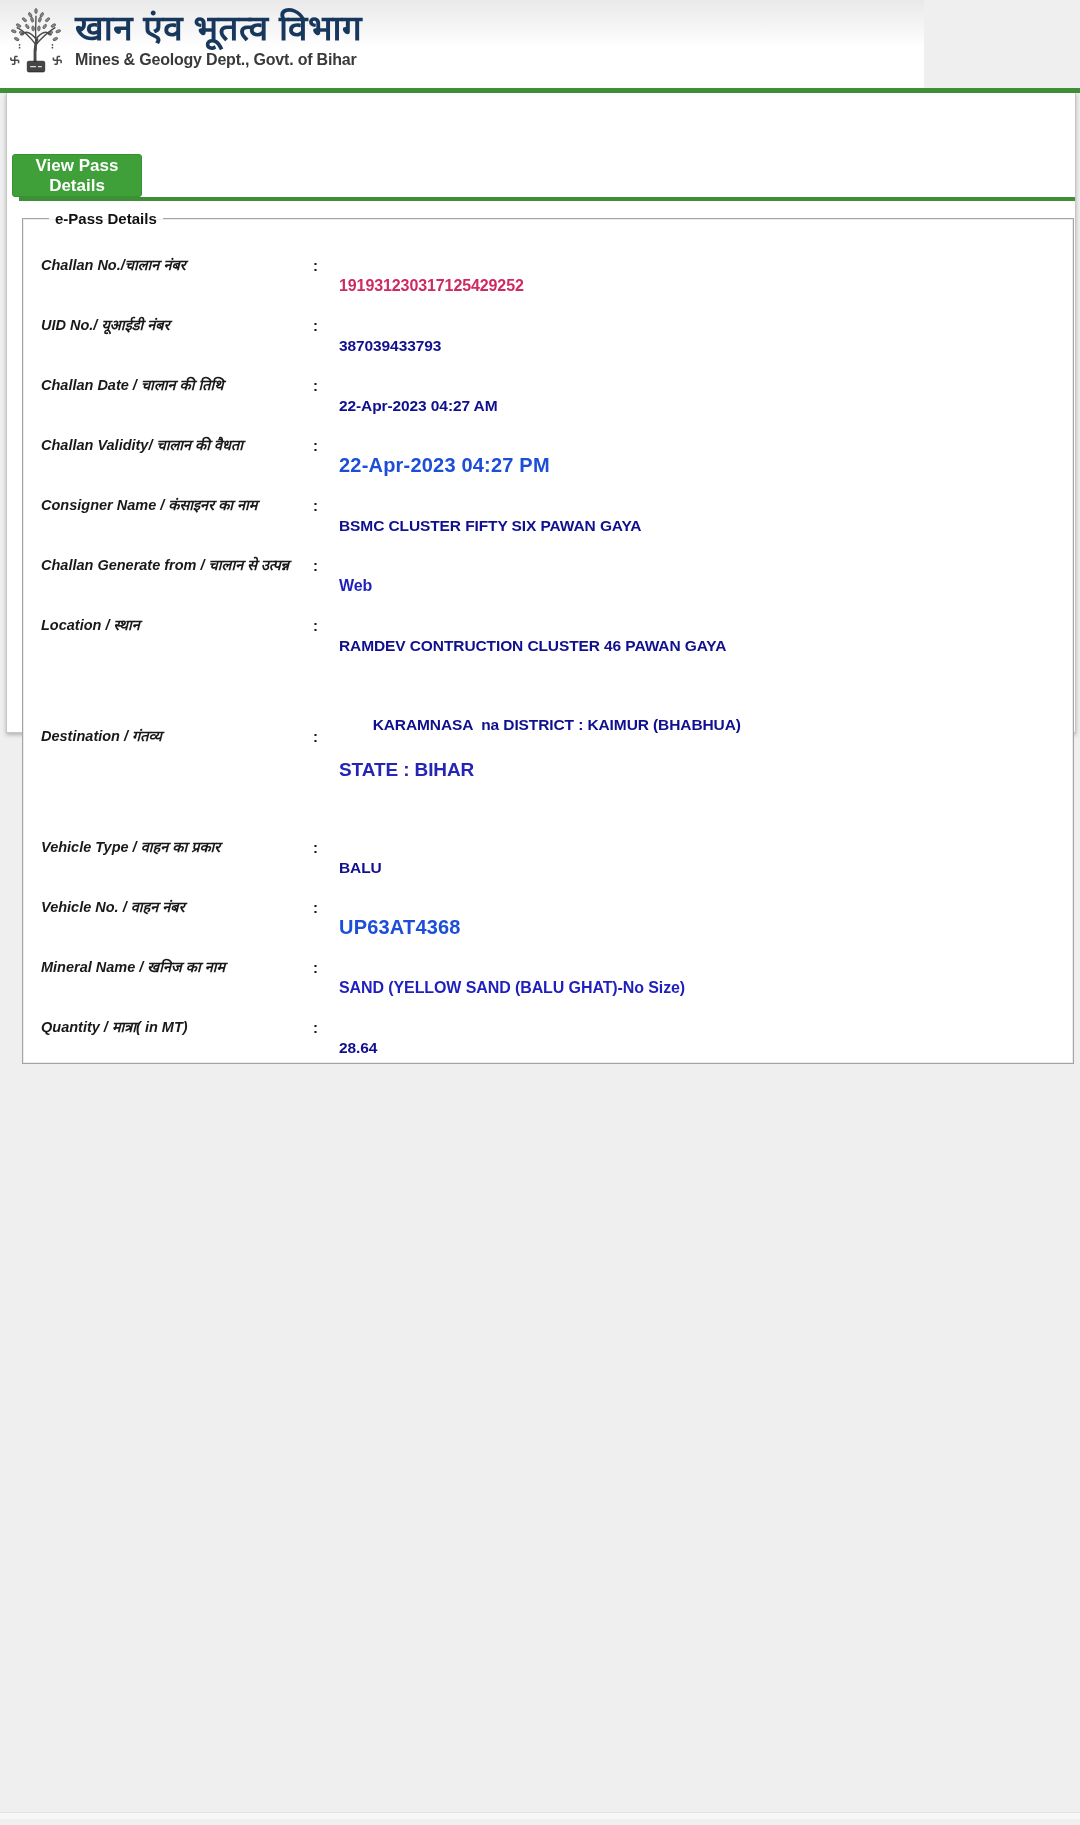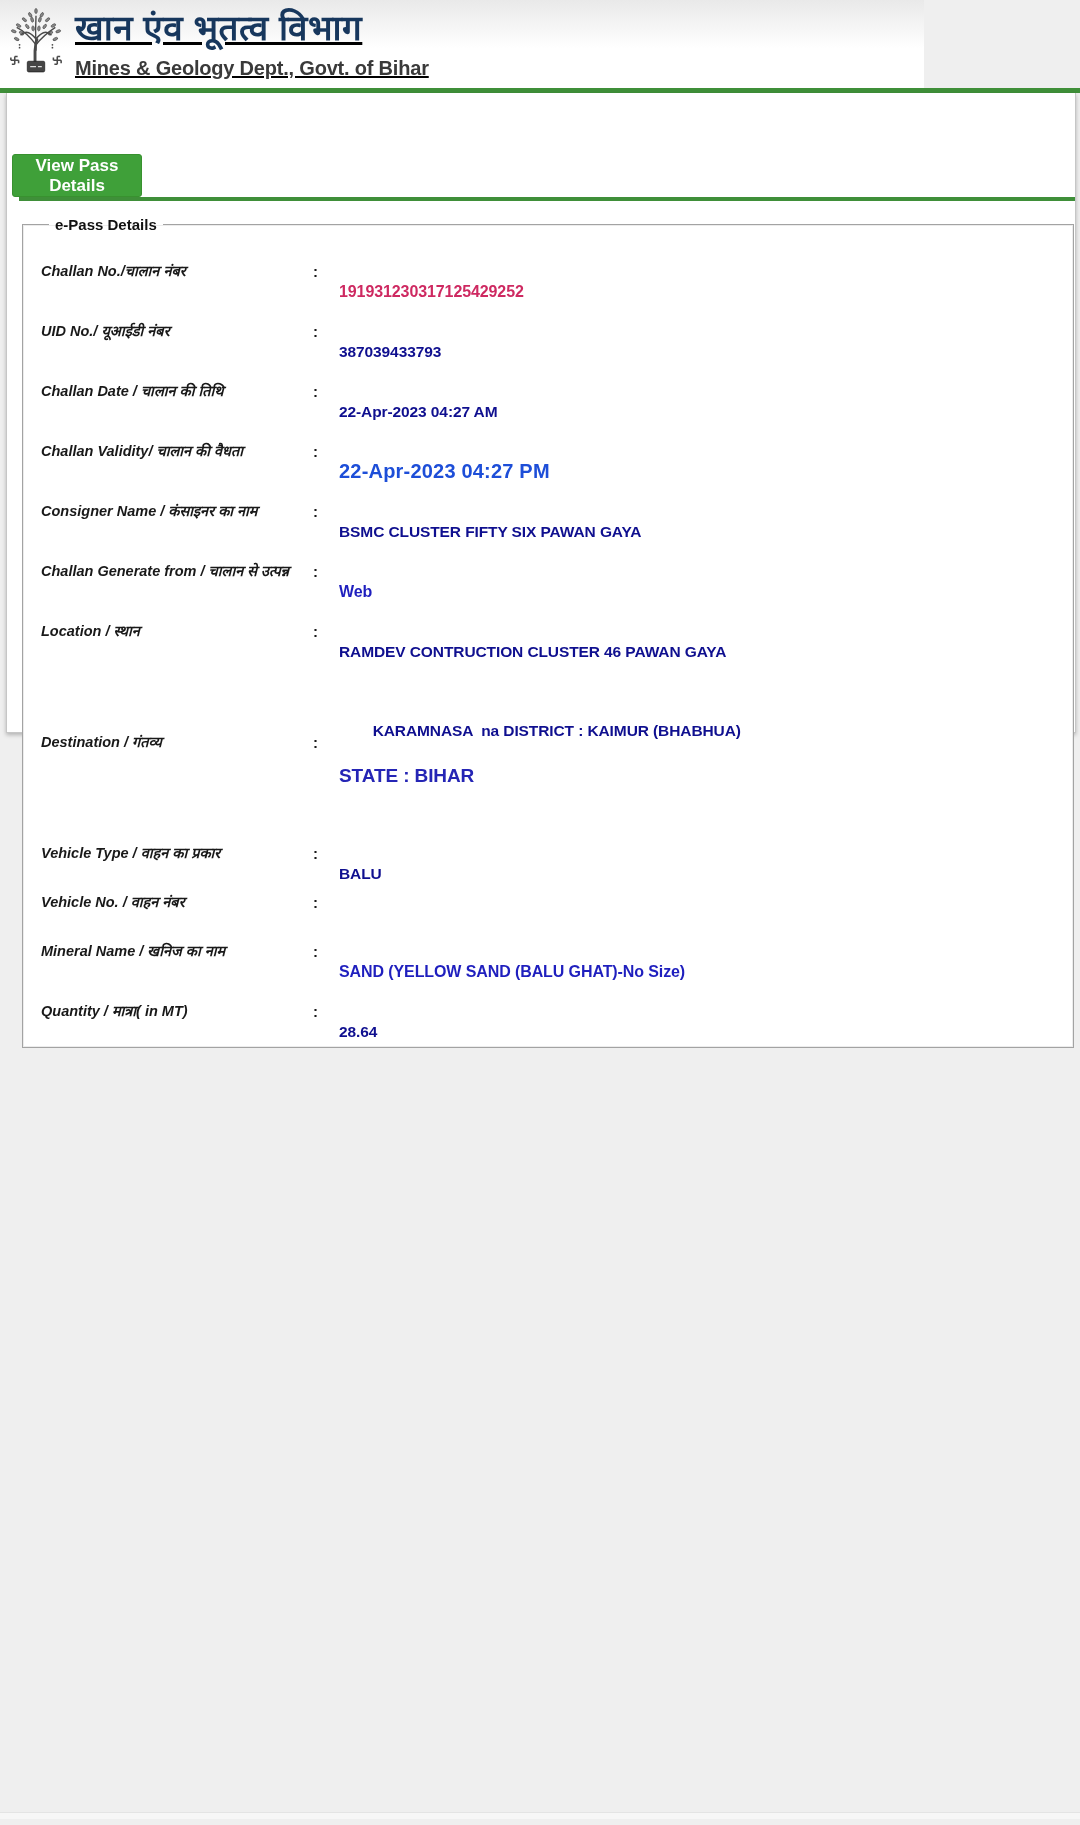--- a/index.html
+++ b/index.html
@@ -9,31 +9,30 @@
     font-family:"Liberation Sans","DejaVu Sans",sans-serif;
     position:relative;
   }
 
   
   .header {
     width:924px; height:88px;
     background:linear-gradient(#e9e9e9, #ffffff 55%);
     display:flex; align-items:flex-start;
     position:relative;
-    text-decoration:underline;
   }
   .logo-box { width:58px; height:70px; margin:5px 0 0 7px; flex:0 0 auto; }
   .title-block { margin:8px 0 0 10px; }
   .title-hi {
     font-size:35px; font-weight:700; color:#17375d;
     line-height:40px; letter-spacing:0.5px;
   }
   .title-en {
-    font-size:20px; font-weight:600; color:#3a3a3a;
-    line-height:24px; margin-top:8px; letter-spacing:-0.2px;
+    font-size:16px; font-weight:600; color:#3a3a3a;
+    line-height:24px; margin-top:0; letter-spacing:-0.2px;
   }
   .green-bar { width:1080px; height:5px; background:#3f8f39; }
 
   
   .panel {
     margin-left:6px;
     width:1070px; height:640px;
     background:#ffffff;
     border:1px solid #c6c6c6; border-top:none;
     box-shadow:0 2px 4px rgba(0,0,0,0.25);
@@ -48,21 +47,21 @@
     font-family:"Liberation Sans","DejaVu Sans",sans-serif;
     cursor:pointer;
   }
   .tab-underline {
     position:absolute; left:12px; top:104px;
     width:1056px; height:4px; background:#3f8f39;
   }
 
   
   .epass-fieldset {
-    position:absolute; left:15px; top:123px;
+    position:absolute; left:15px; top:117px;
     width:1052px;
     border:1px solid #a3a3a3;
     box-shadow:inset 0 0 0 1px #ececec;
     padding:8px 20px 6px 18px;
     background:#ffffff;
   }
   .epass-fieldset legend {
     margin-left:8px; padding:0 6px;
     font-size:15px; font-weight:700; color:#111111;
   }
@@ -222,20 +221,21 @@
 
     <div class="row">
       <div class="lbl">Vehicle Type / वाहन का प्रकार</div>
       <div class="sep">:</div>
       <div class="val v-navy">BALU</div>
     </div>
 
     <div class="row">
       <div class="lbl">Vehicle No. / वाहन नंबर</div>
       <div class="sep">:</div>
+      <div class="val v-pink-lg">UP63AT4368</div>
     </div>
 
     <div class="row">
       <div class="lbl">Mineral Name / खनिज का नाम</div>
       <div class="sep">:</div>
       <div class="val v-blue">SAND (YELLOW SAND (BALU GHAT)-No Size)</div>
     </div>
 
     <div class="row">
       <div class="lbl">Quantity / मात्रा( in MT)</div>

